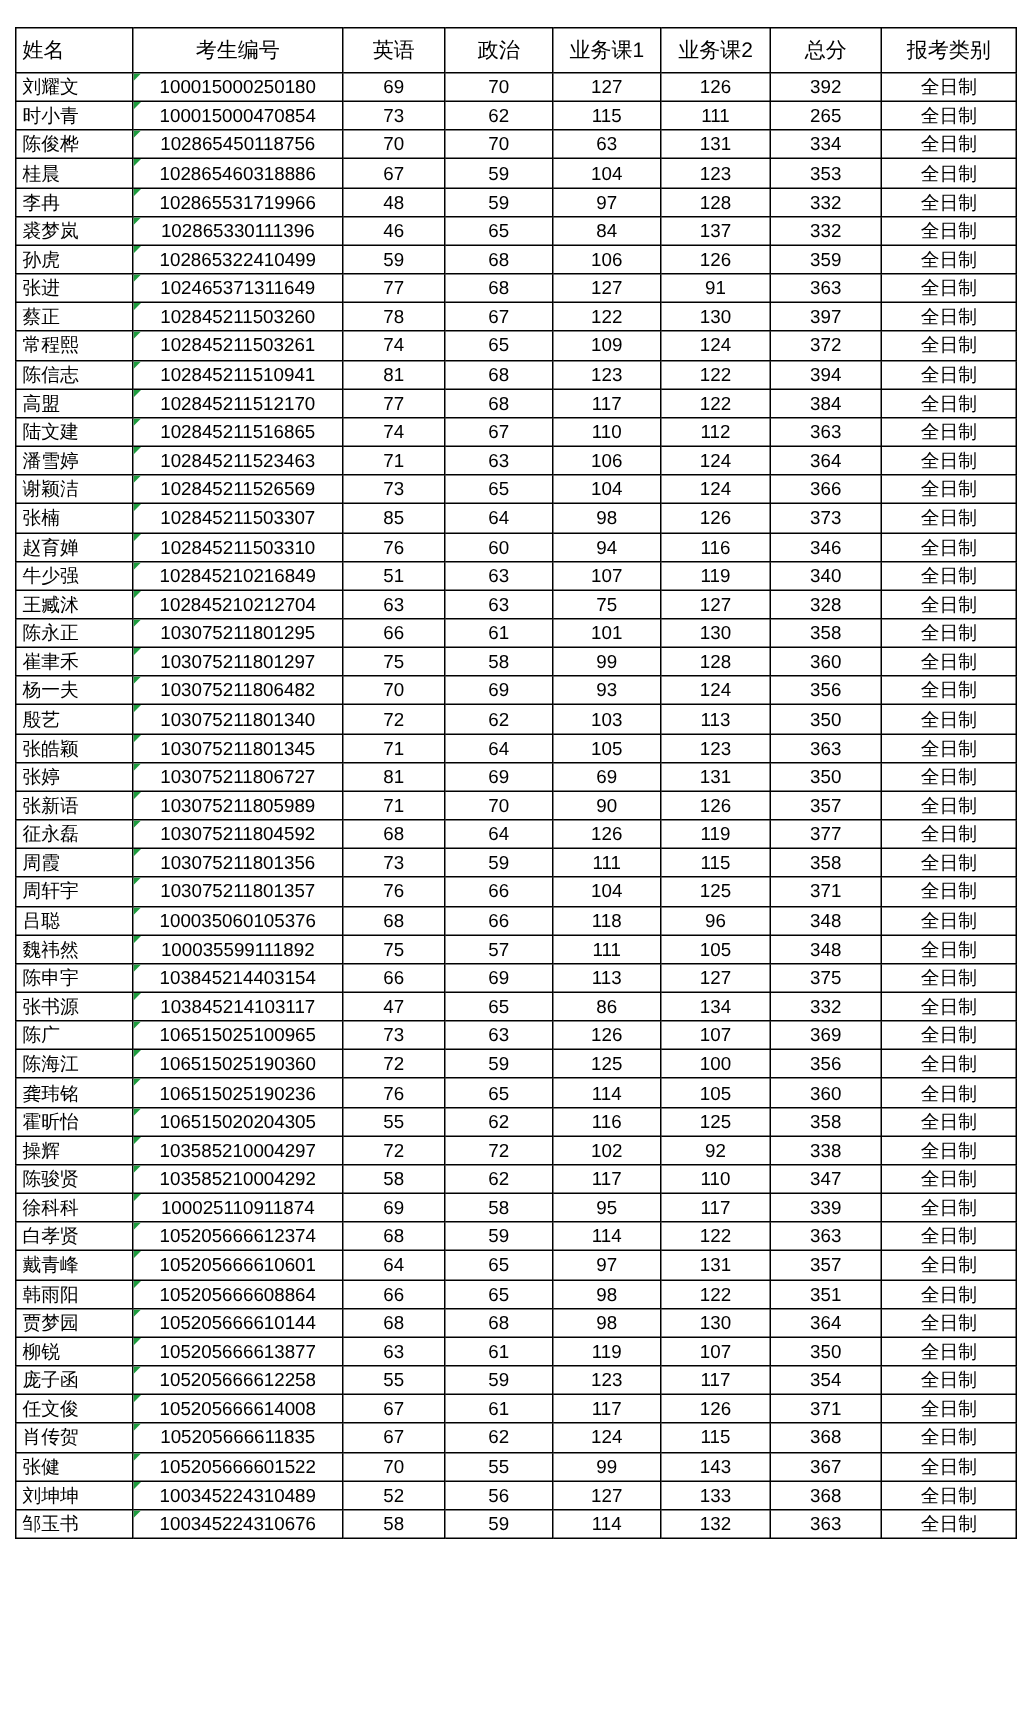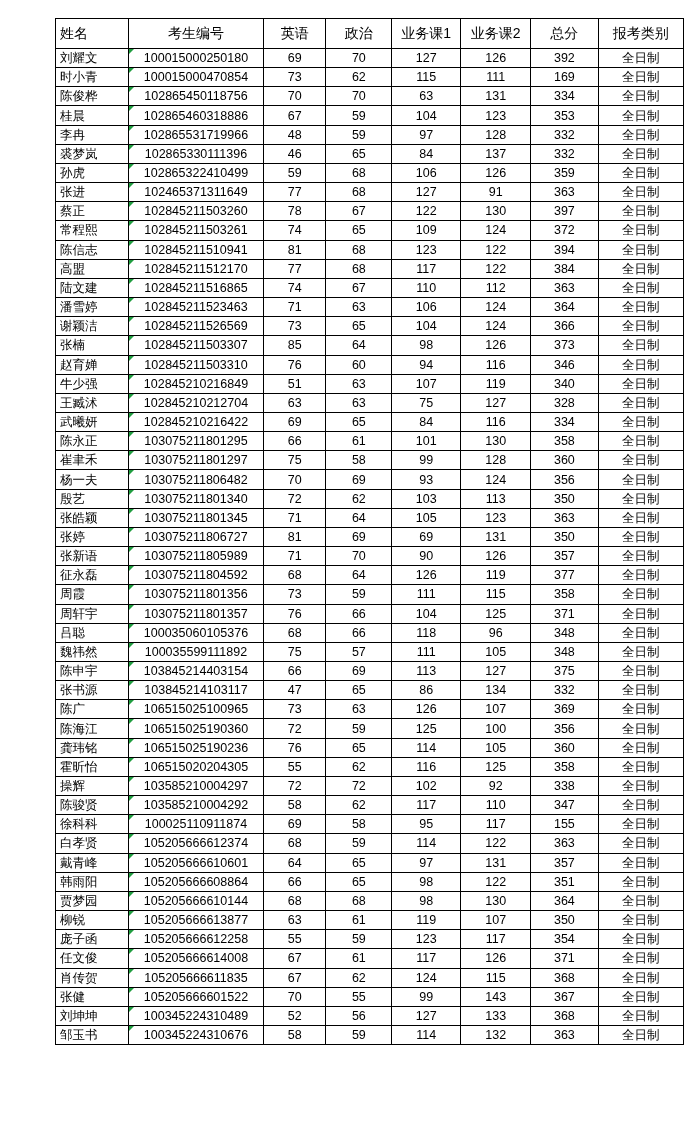--- a/index.html
+++ b/index.html
@@ -10,21 +10,20 @@
     height: 1147px;
     font-family: "Liberation Sans", sans-serif;
     color: #000000;
   }
   .sheet {
     padding: 18px 0 0 10px;
   }
   table.score-table {
     border-collapse: collapse;
     table-layout: fixed;
-    margin-left: 45px;
   }
   .score-table th,
   .score-table td {
     border: 1px solid #000000;
     padding: 0;
     overflow: hidden;
     white-space: nowrap;
     text-align: center;
     vertical-align: middle;
     font-weight: normal;
@@ -94,21 +93,21 @@
           <td class="col-total">392</td>
           <td class="col-category">全日制</td>
         </tr>
         <tr>
           <td class="col-name">时小青</td>
           <td class="col-id">100015000470854<span class="tri" style="border-top-color: rgb(31, 157, 63);"></span></td>
           <td class="col-english">73</td>
           <td class="col-politics">62</td>
           <td class="col-course1">115</td>
           <td class="col-course2">111</td>
-          <td class="col-total">169</td>
+          <td class="col-total">265</td>
           <td class="col-category">全日制</td>
         </tr>
         <tr>
           <td class="col-name">陈俊桦</td>
           <td class="col-id">102865450118756<span class="tri" style="border-top-color: rgb(31, 157, 63);"></span></td>
           <td class="col-english">70</td>
           <td class="col-politics">70</td>
           <td class="col-course1">63</td>
           <td class="col-course2">131</td>
           <td class="col-total">334</td>
@@ -268,30 +267,20 @@
           <td class="col-name">王臧沭</td>
           <td class="col-id">102845210212704<span class="tri" style="border-top-color: rgb(31, 157, 63);"></span></td>
           <td class="col-english">63</td>
           <td class="col-politics">63</td>
           <td class="col-course1">75</td>
           <td class="col-course2">127</td>
           <td class="col-total">328</td>
           <td class="col-category">全日制</td>
         </tr>
         <tr>
-          <td class="col-name">武曦妍</td>
-          <td class="col-id">102845210216422<span class="tri" style="border-top-color: rgb(31, 157, 63);"></span></td>
-          <td class="col-english">69</td>
-          <td class="col-politics">65</td>
-          <td class="col-course1">84</td>
-          <td class="col-course2">116</td>
-          <td class="col-total">334</td>
-          <td class="col-category">全日制</td>
-        </tr>
-        <tr>
           <td class="col-name">陈永正</td>
           <td class="col-id">103075211801295<span class="tri" style="border-top-color: rgb(31, 157, 63);"></span></td>
           <td class="col-english">66</td>
           <td class="col-politics">61</td>
           <td class="col-course1">101</td>
           <td class="col-course2">130</td>
           <td class="col-total">358</td>
           <td class="col-category">全日制</td>
         </tr>
         <tr>
@@ -484,21 +473,21 @@
           <td class="col-total">347</td>
           <td class="col-category">全日制</td>
         </tr>
         <tr>
           <td class="col-name">徐科科</td>
           <td class="col-id">100025110911874<span class="tri" style="border-top-color: rgb(31, 157, 63);"></span></td>
           <td class="col-english">69</td>
           <td class="col-politics">58</td>
           <td class="col-course1">95</td>
           <td class="col-course2">117</td>
-          <td class="col-total">155</td>
+          <td class="col-total">339</td>
           <td class="col-category">全日制</td>
         </tr>
         <tr>
           <td class="col-name">白孝贤</td>
           <td class="col-id">105205666612374<span class="tri" style="border-top-color: rgb(31, 157, 63);"></span></td>
           <td class="col-english">68</td>
           <td class="col-politics">59</td>
           <td class="col-course1">114</td>
           <td class="col-course2">122</td>
           <td class="col-total">363</td>

